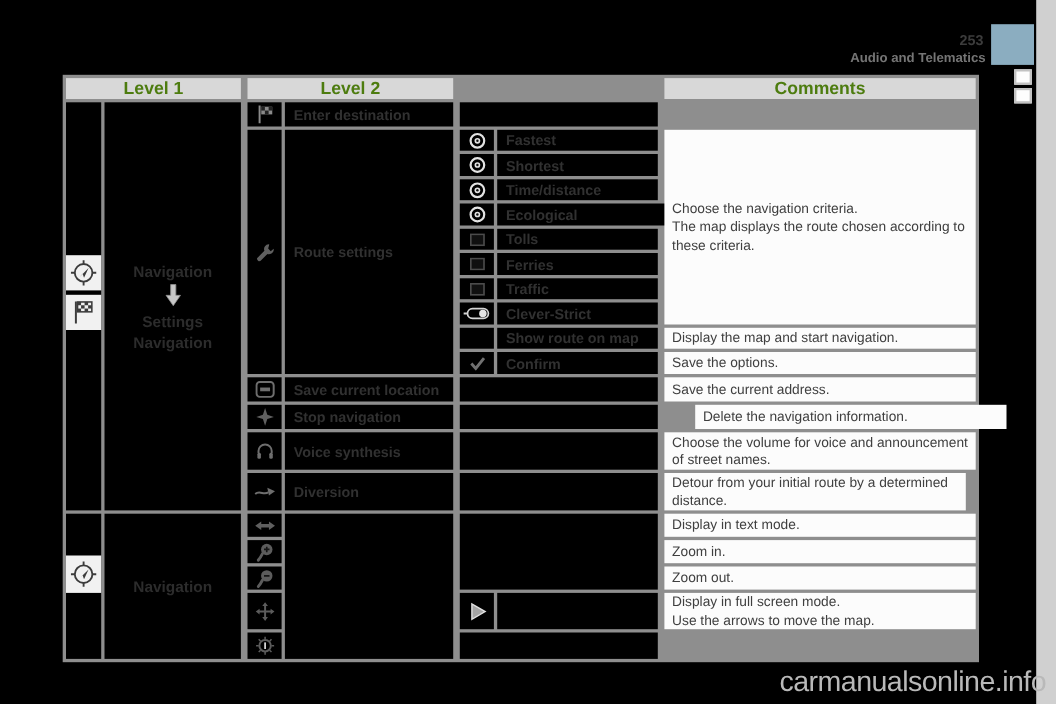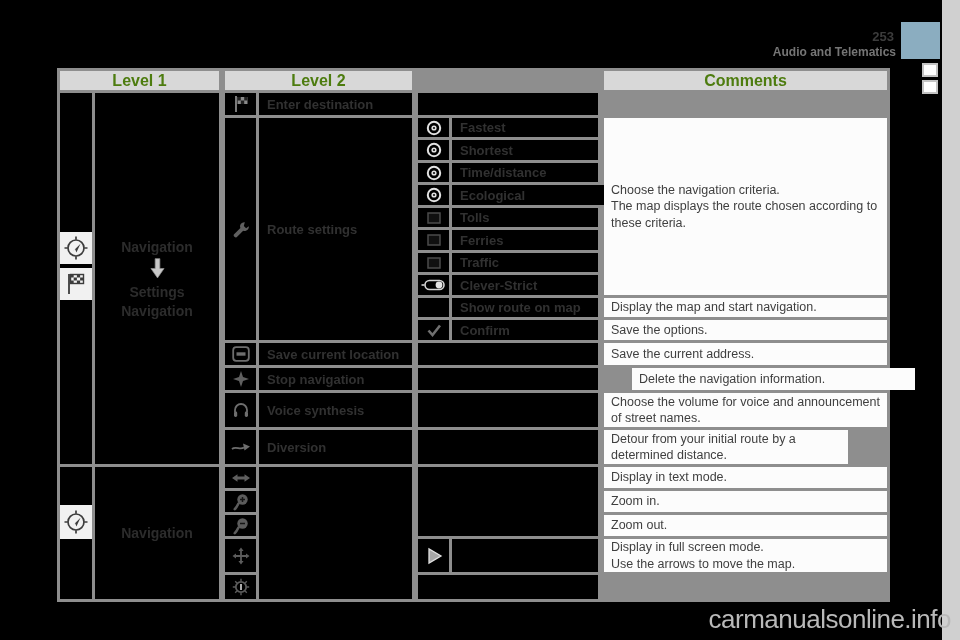--- a/index.html
+++ b/index.html
@@ -202,21 +202,21 @@
   <div class="cell white cmt" style="left:604px;top:393px;width:283px;height:34px;">Choose the volume for voice and announcement of street names.</div>
 
   <div class="cell black icn" style="left:225px;top:430px;width:31px;height:34px;">
     <svg width="20" height="12" viewBox="0 0 20 12">
         <path d="M1 8C5 4.5 9 9.5 13 6.5" fill="none" stroke="#6e6e6e" stroke-width="1.8"></path>
         <path d="M12 2.5 19 5.5 13.5 9.5Z" fill="#6e6e6e"></path>
       </svg>
   </div>
   <div class="cell black menu" style="left:259px;top:430px;width:153px;height:34px;">Diversion</div>
   <div class="cell black" style="left:418px;top:430px;width:180px;height:34px;"></div>
-  <div class="cell white cmt" style="left:604px;top:430px;width:244px;height:34px;">Detour from your initial route by a determined distance.</div>
+  <div class="cell white cmt" style="left:604px;top:430px;width:274px;height:34px;">Detour from your initial route by a determined distance.</div>
 
   <div class="cell black" style="left:60px;top:467px;width:32px;height:132px;"></div>
   <div class="cell strip" style="left:60px;top:505px;width:32px;height:34px;">
     <svg width="26" height="26" viewBox="0 0 26 26">
         <circle cx="13" cy="13" r="8" fill="none" stroke="#3c3c3c" stroke-width="1.7"></circle>
         <path d="M13 1.5v3.2M13 21.3v3.2M1.5 13h3.2M21.3 13h3.2" stroke="#3c3c3c" stroke-width="1.7"></path>
         <path d="M9.2 17 L17.5 8.7 L13.4 17.6 L12.1 13.9 Z" fill="#3c3c3c"></path>
       </svg>
   </div>
 

